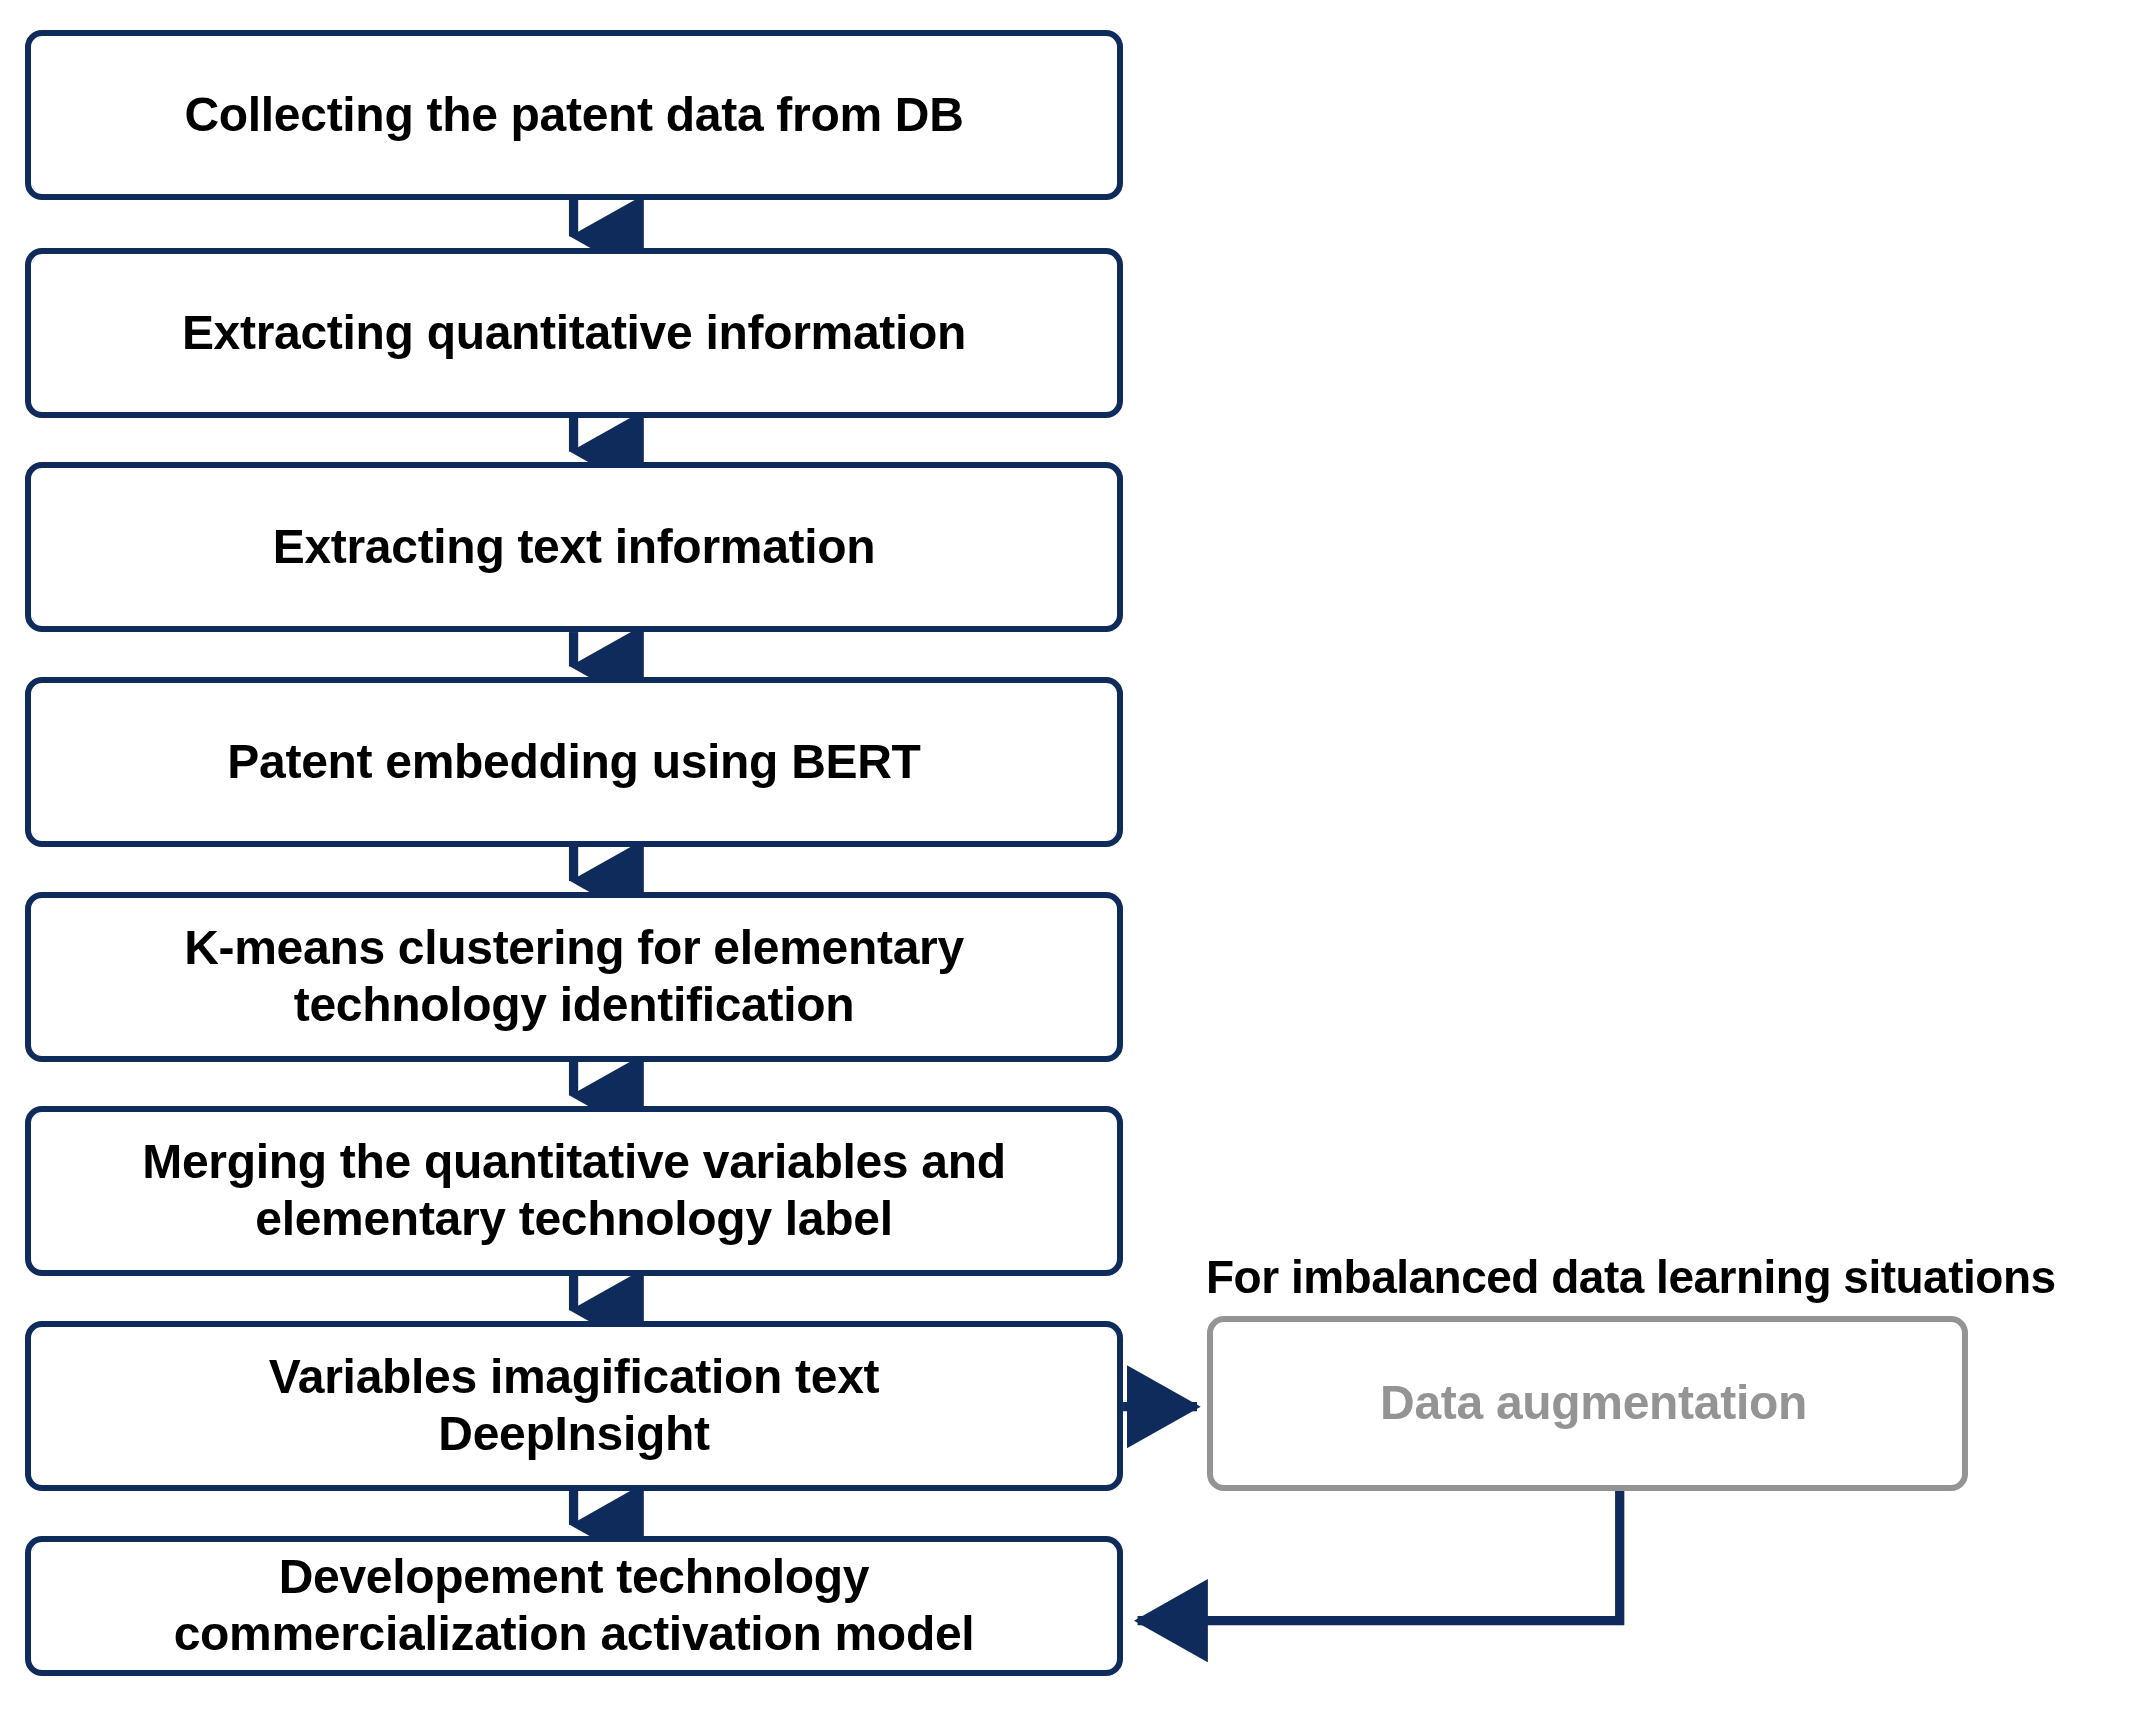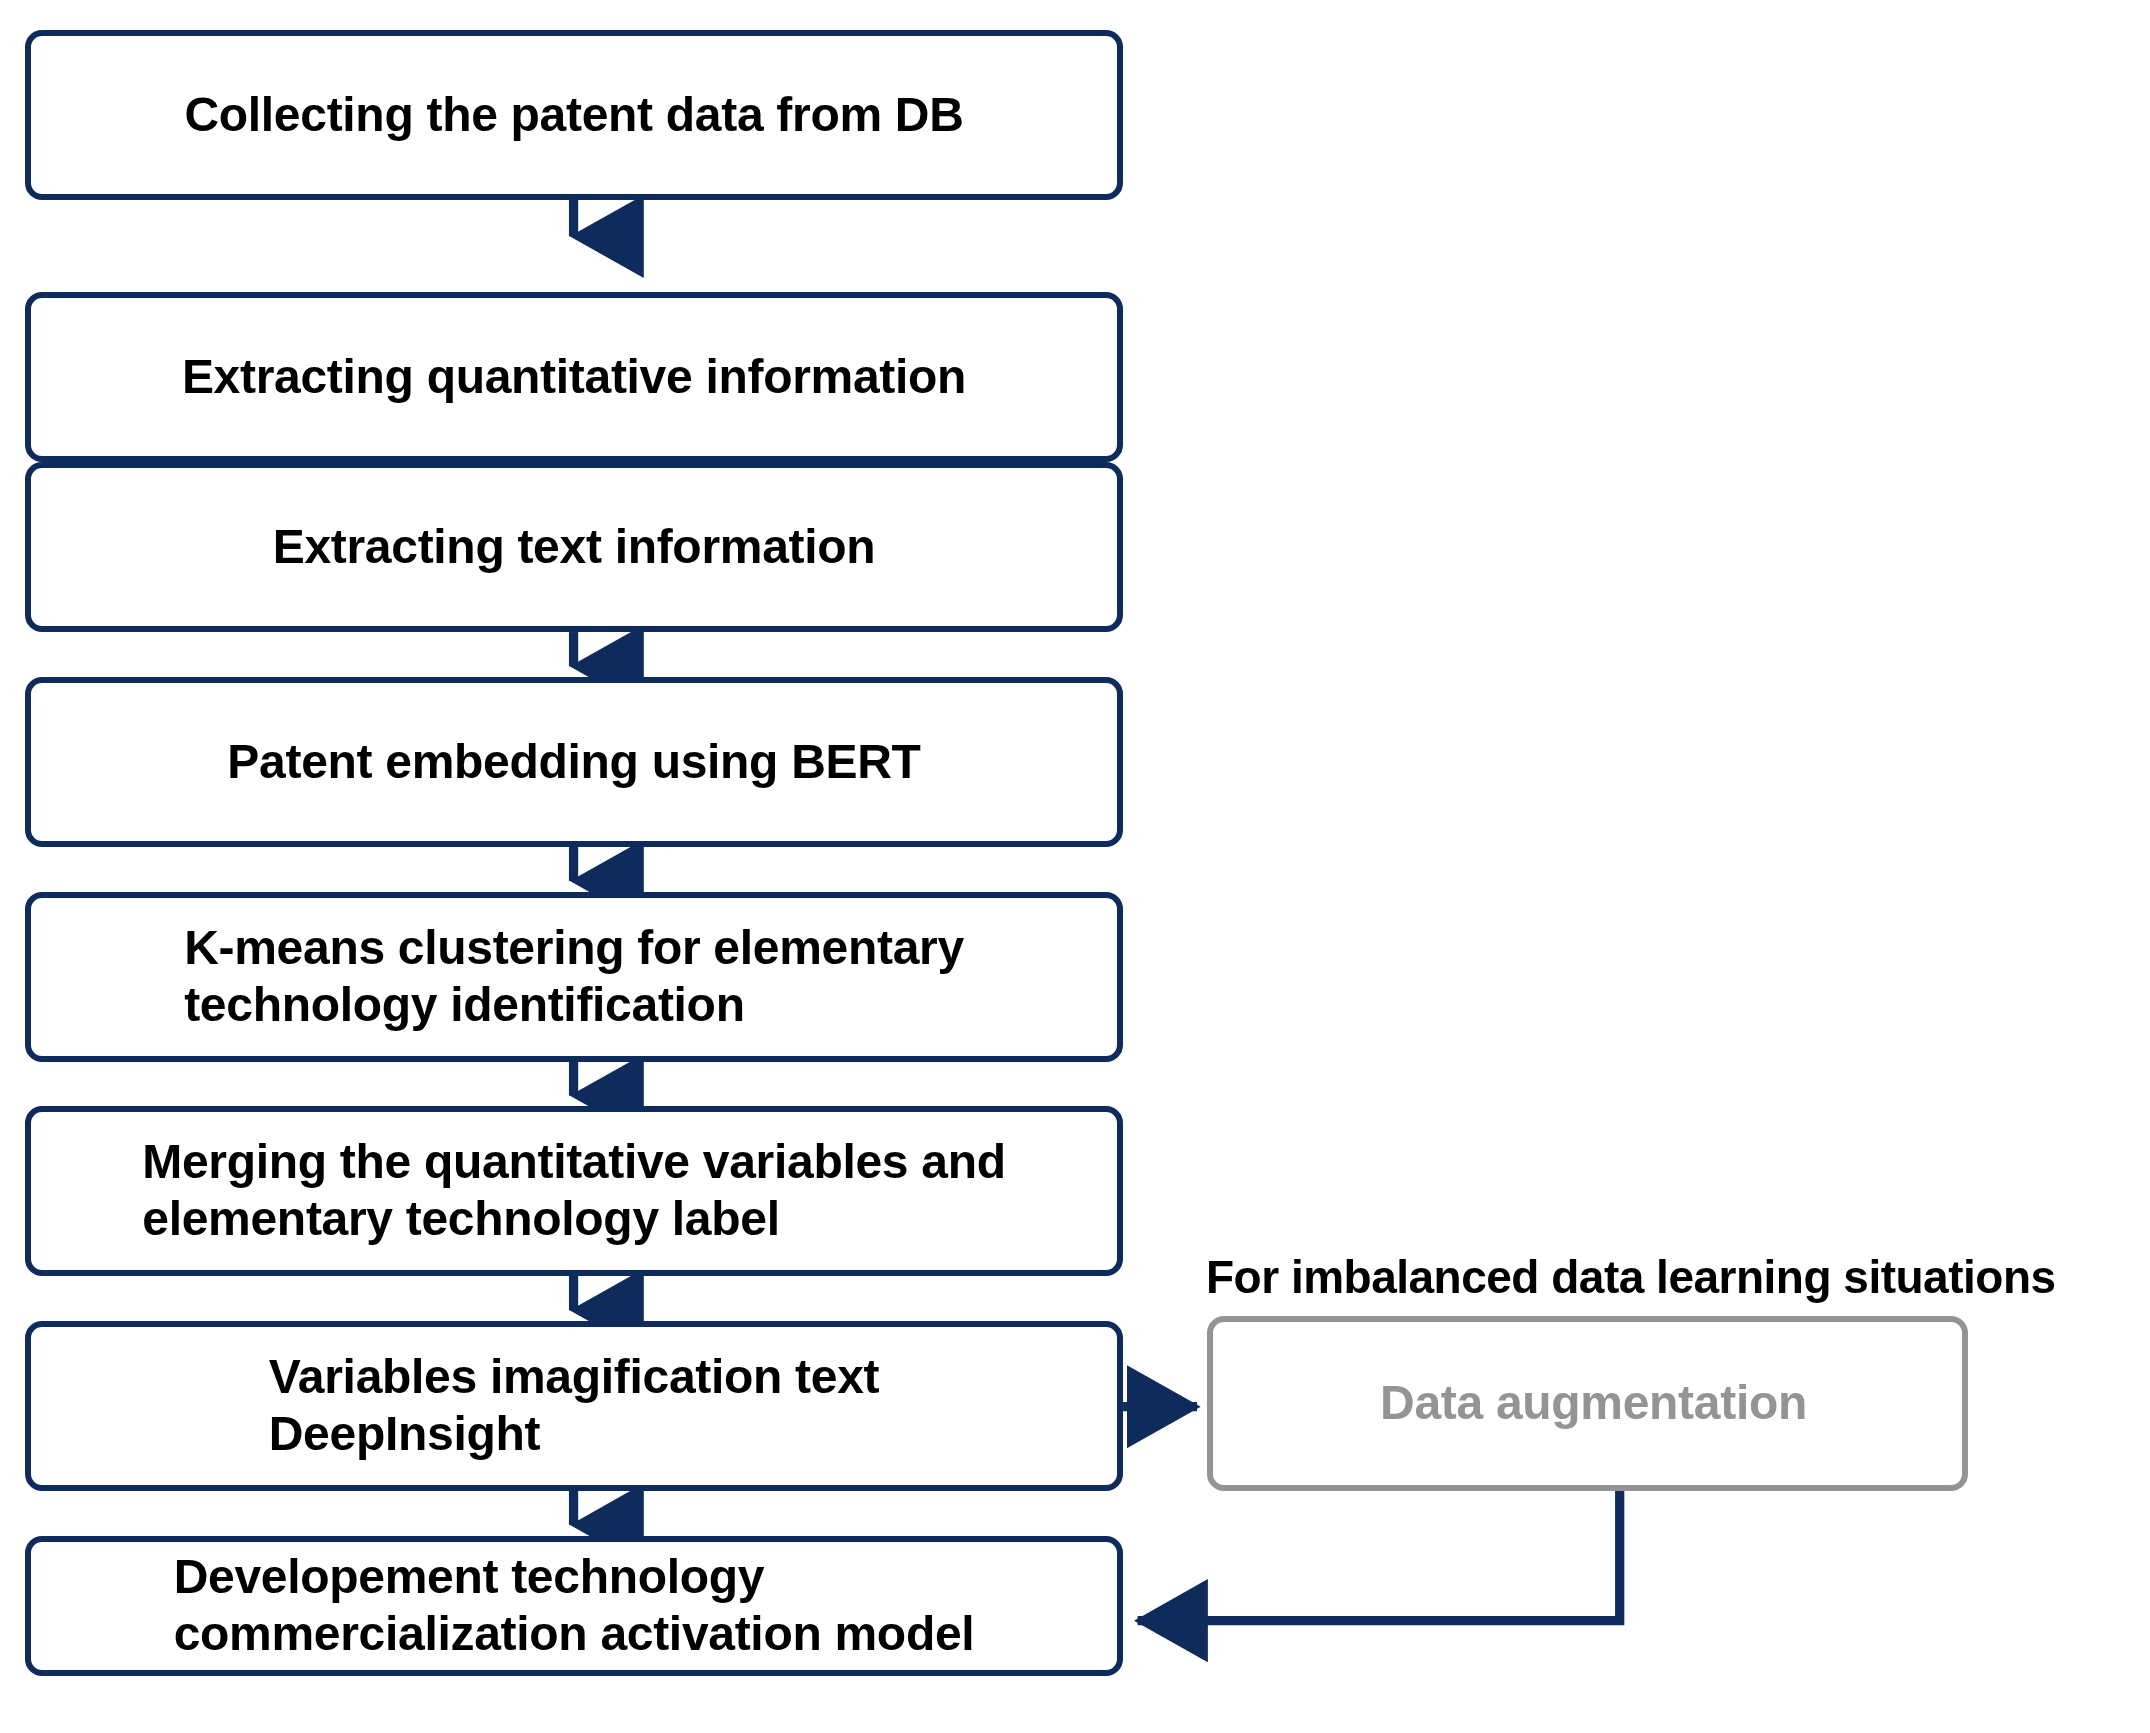--- a/index.html
+++ b/index.html
@@ -21,20 +21,21 @@
   
   .node {
     position: absolute;
     box-sizing: border-box;
     background: #ffffff;
     border: 6.6px solid #0F2B5B;
     border-radius: 17px;
     display: flex;
     align-items: center;
     justify-content: center;
+    text-align: center;
   }
   .node .label {
     font-family: "Liberation Sans", sans-serif;
     font-weight: bold;
     font-size: 48px;
     line-height: 1.18;
     color: #000000;
     letter-spacing: -0.3px;
     padding: 0 18.5px;
     white-space: pre-line;
@@ -100,21 +101,21 @@
       <line x1="1700" y1="2130" x2="1812" y2="2130" marker-end="url(#arrowRight)"></line>
 
       <path d="M 2452 2257 L 2452 2454 L 1722 2454" marker-end="url(#arrowLeft)"></path>
     </g>
   </svg>
 
   <div class="node" style="left:25px; top:30px; width:1098px; height:170px;">
     <span class="label">Collecting the patent data from DB</span>
   </div>
 
-  <div class="node" style="left:25px; top:248px; width:1098px; height:170px;margin-top:44px;">
+  <div class="node" style="left:25px; top:248px; width:1098px; height:170px;">
     <span class="label">Extracting quantitative information</span>
   </div>
 
   <div class="node" style="left:25px; top:462px; width:1098px; height:170px;">
     <span class="label">Extracting text information</span>
   </div>
 
   <div class="node" style="left:25px; top:892px; width:1098px; height:170px;">
     <span class="label">K-means clustering for elementary
 technology identification</span>

